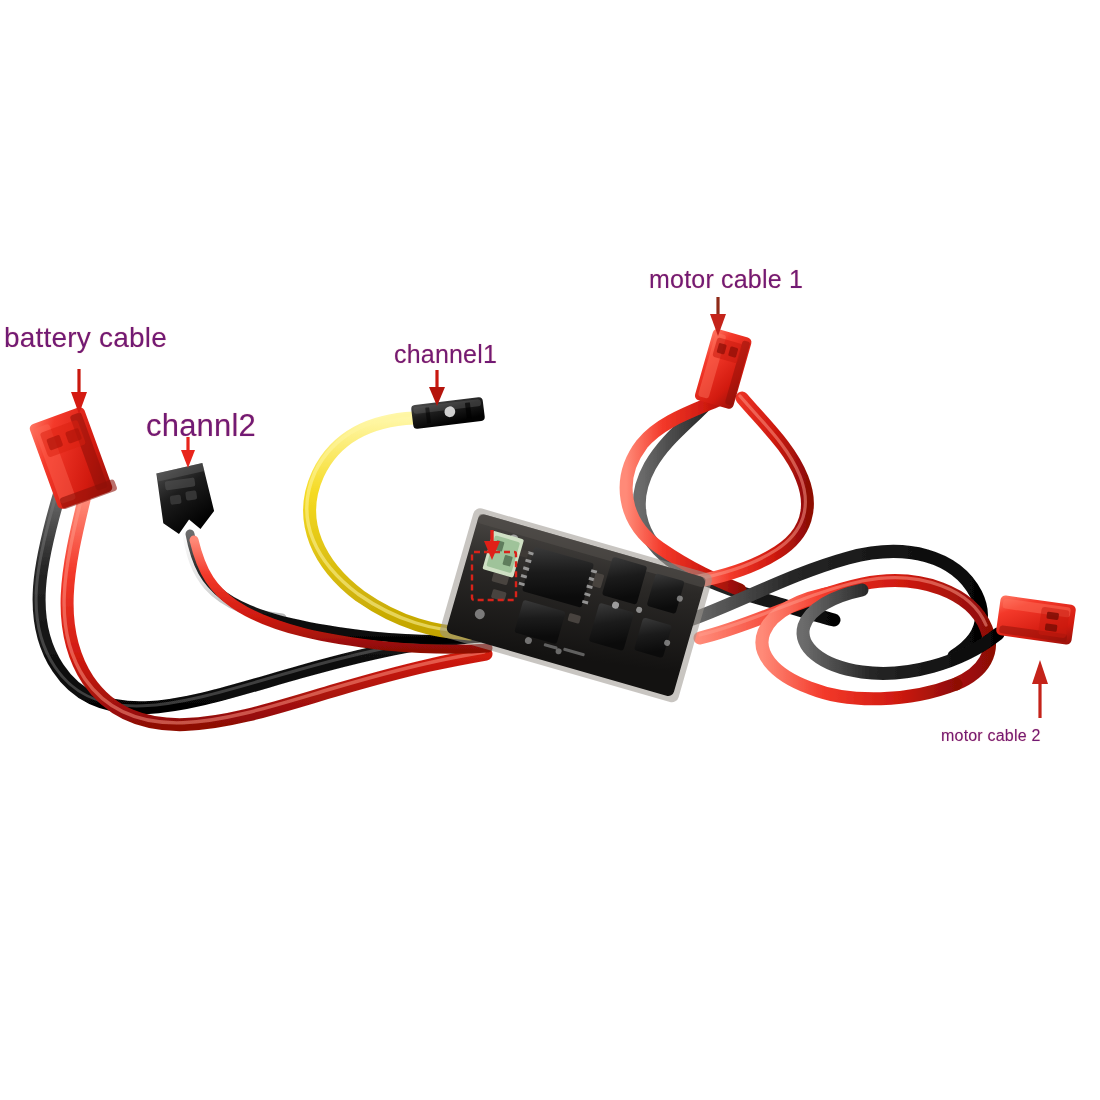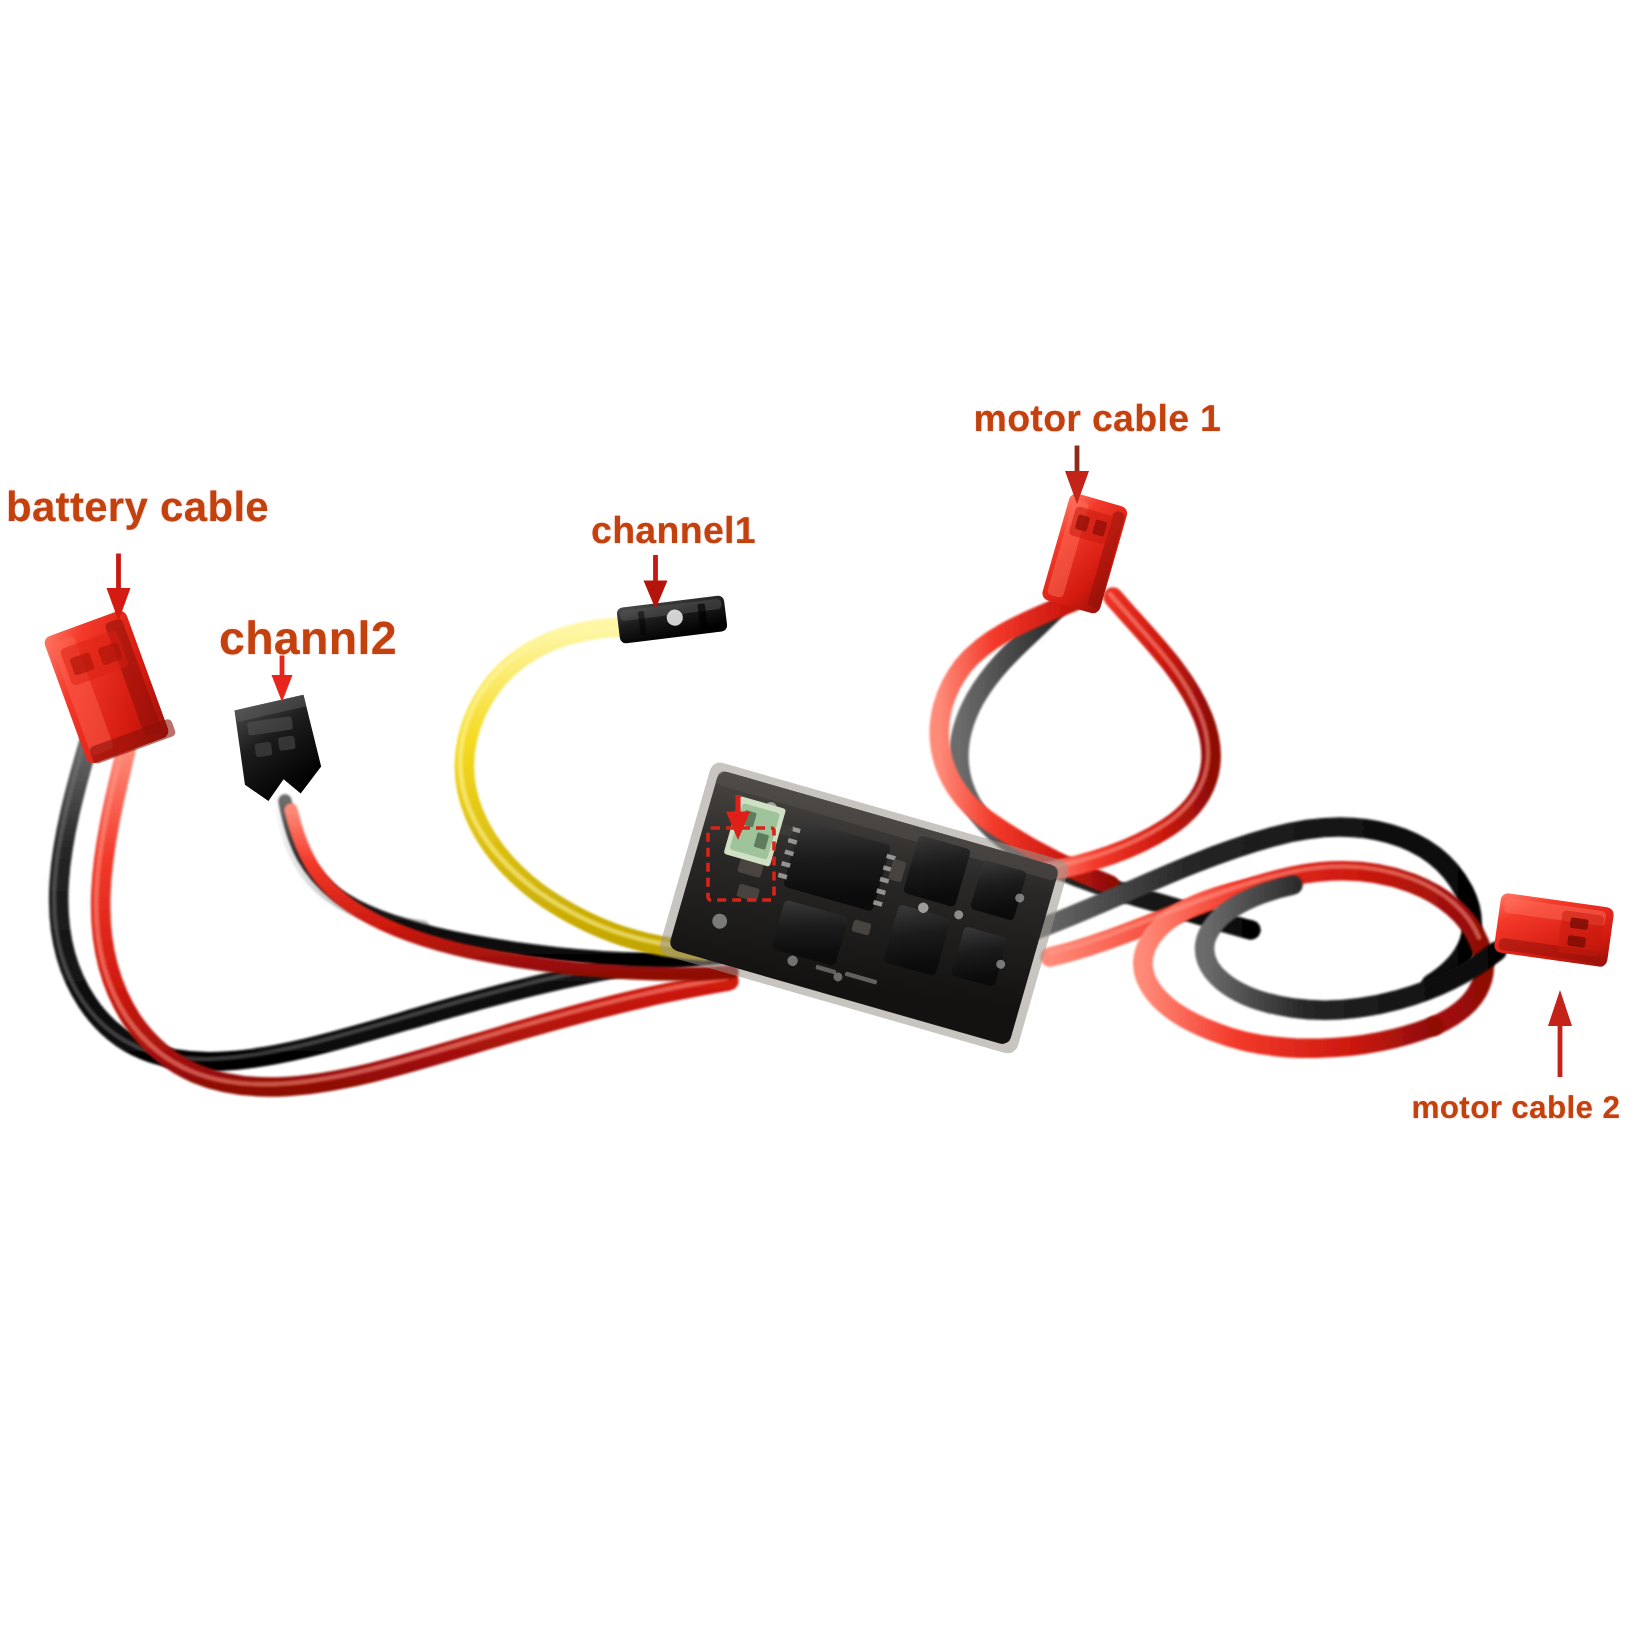--- a/index.html
+++ b/index.html
@@ -16,34 +16,34 @@
     font-family: "Liberation Sans", sans-serif;
   }
   #art {
     position: absolute;
     left: 0; top: 0;
     width: 1100px;
     height: 1100px;
   }
   .label {
     position: absolute;
-    color: #c2410c;
+    color: #701a75;
     font-family: "Liberation Sans", sans-serif;
-    font-weight: 700;
+    font-weight: 400;
     white-space: nowrap;
     letter-spacing: 0.2px;
     text-shadow: 0 0 1px rgba(232,37,28,0.45);
     user-select: none;
   }
   .lbl-battery   { left: 4px;   top: 322px; font-size: 28px; }
   .lbl-channl2   { left: 146px; top: 408px; font-size: 31px; }
   .lbl-channel1  { left: 394px; top: 340px; font-size: 25px; }
   .lbl-switch    { left: 352px; top: 500px; font-size: 25px; }
   .lbl-motor1    { left: 649px; top: 265px; font-size: 25px; }
-  .lbl-motor2    { left: 941px; top: 727px; font-size: 21px; }
+  .lbl-motor2    { left: 941px; top: 727px; font-size: 16px; }
 </style>
 </head>
 <body>
 
 <div id="stage">
 
   <svg id="art" viewBox="0 0 1100 1100">
     <defs>
       <linearGradient id="gRed" x1="0" y1="0" x2="0" y2="1">
         <stop offset="0%" stop-color="#ff8a78"></stop>

